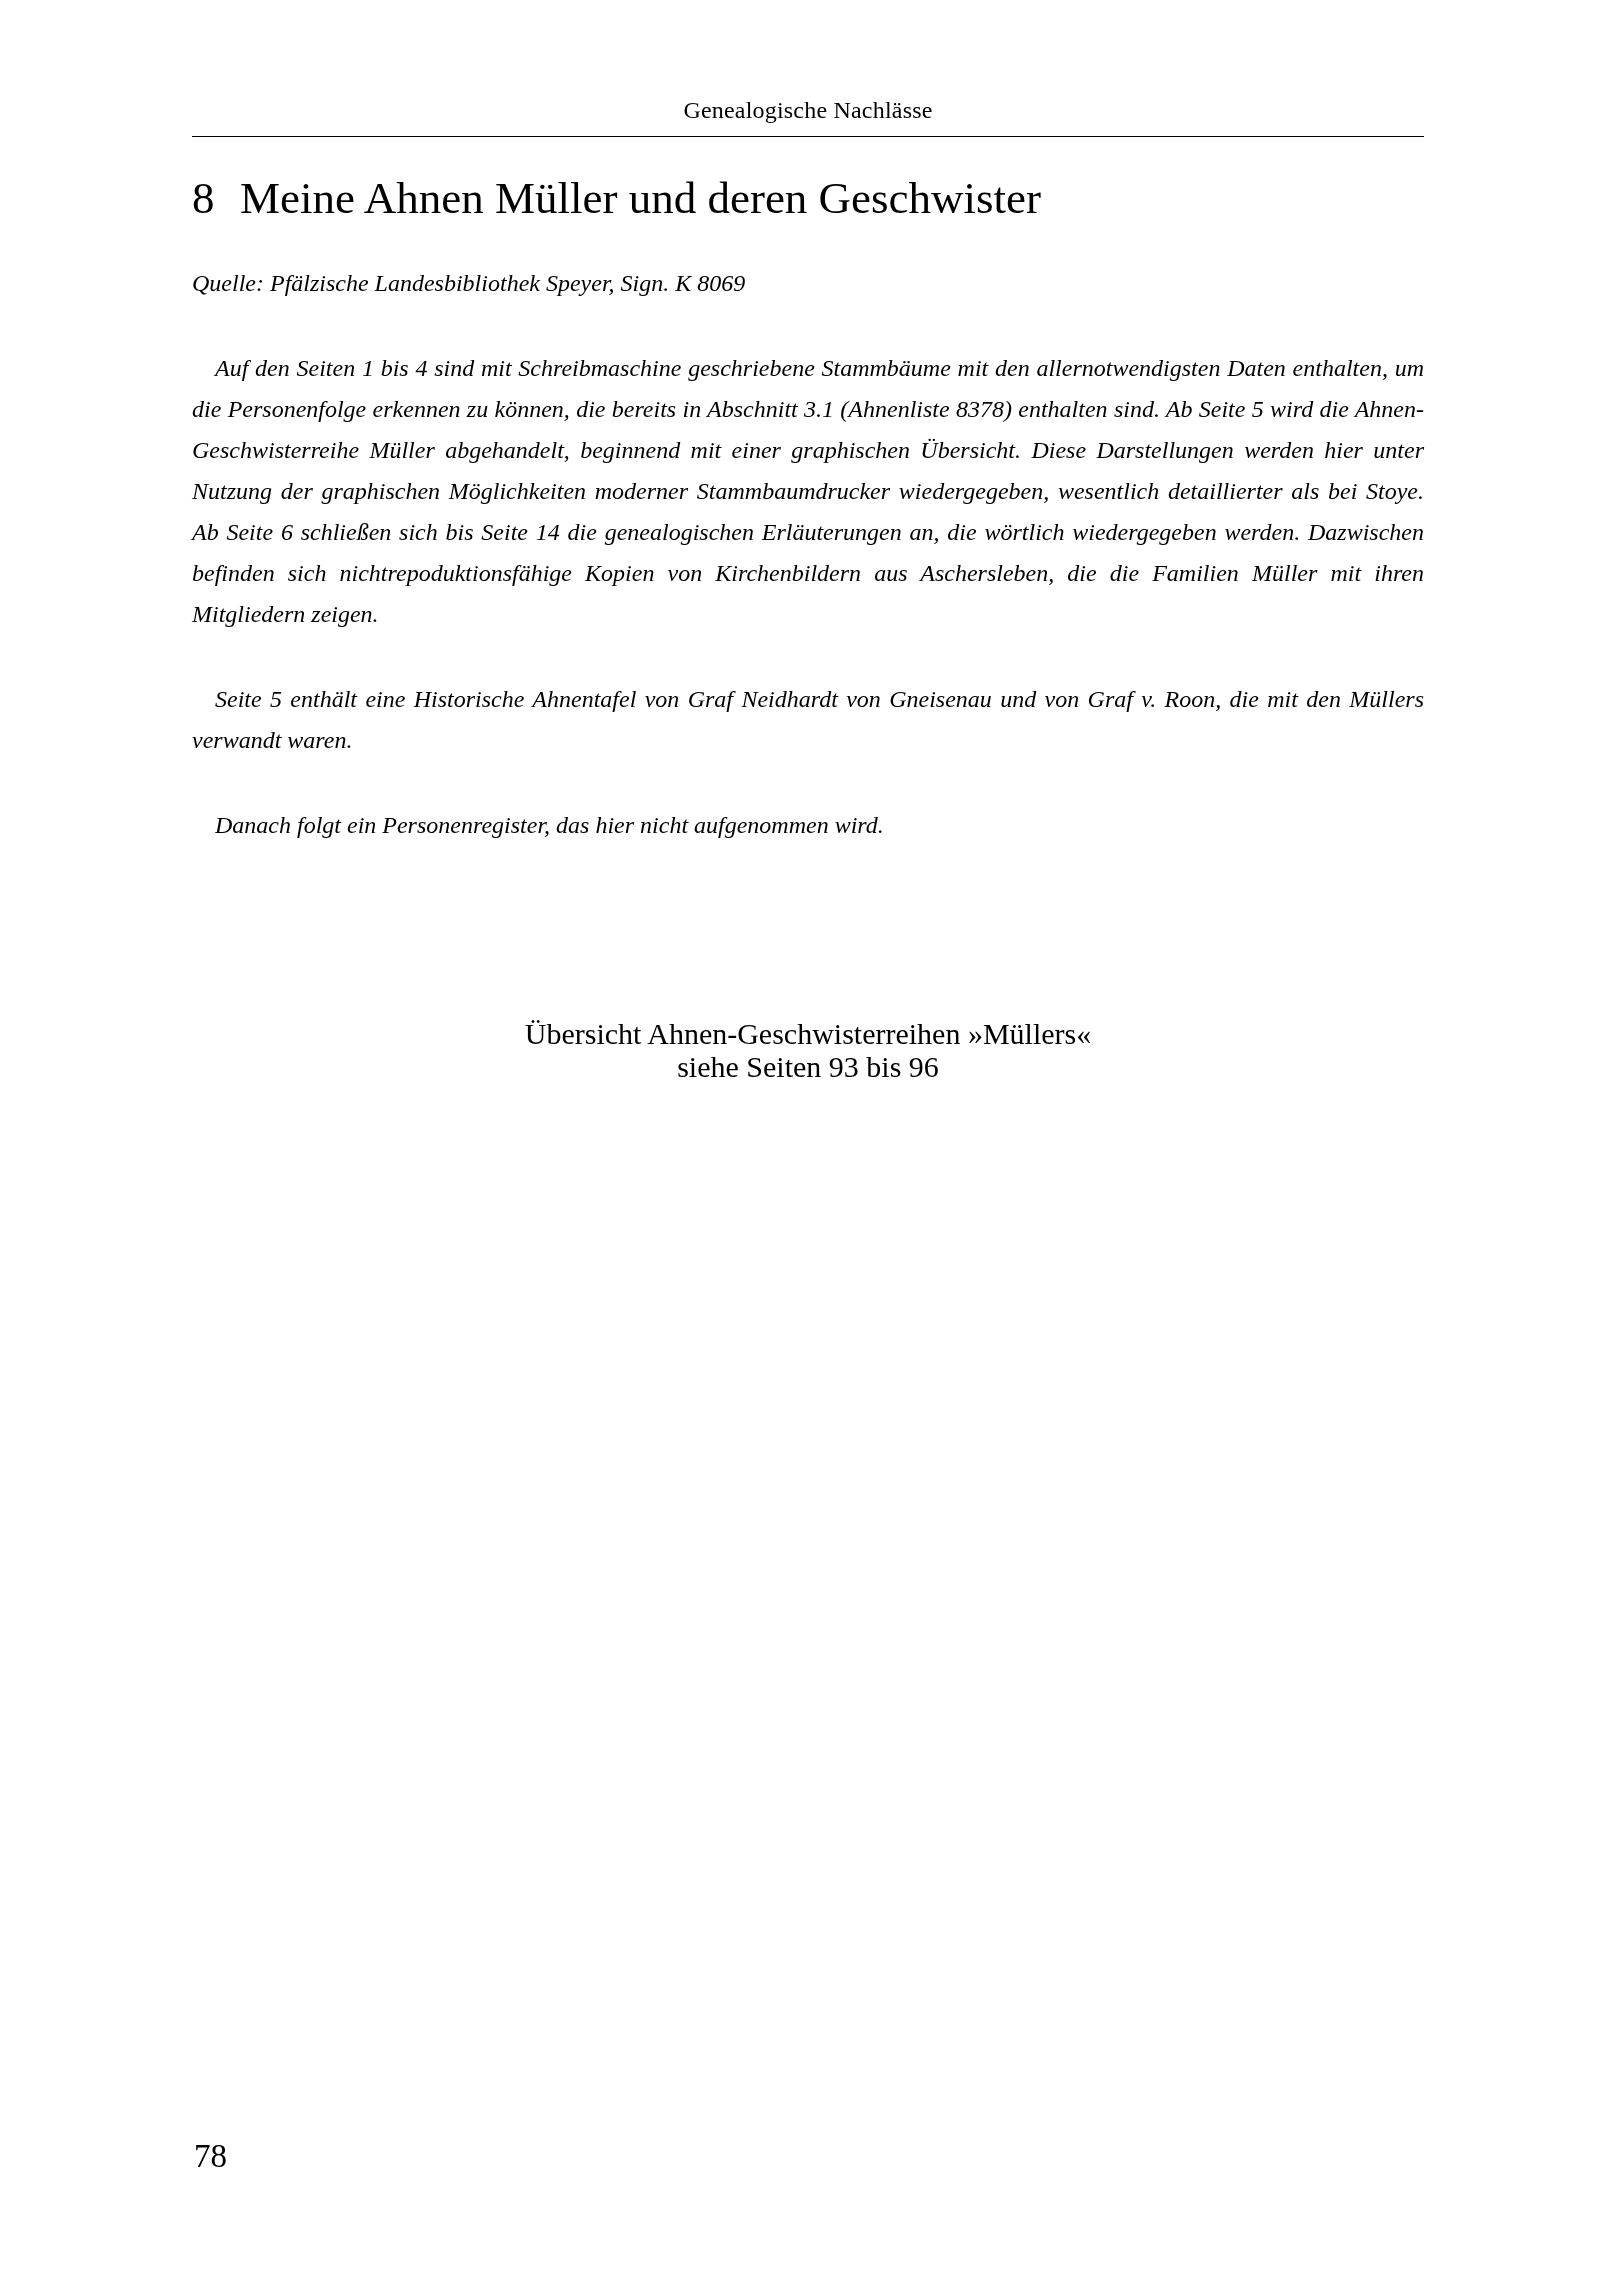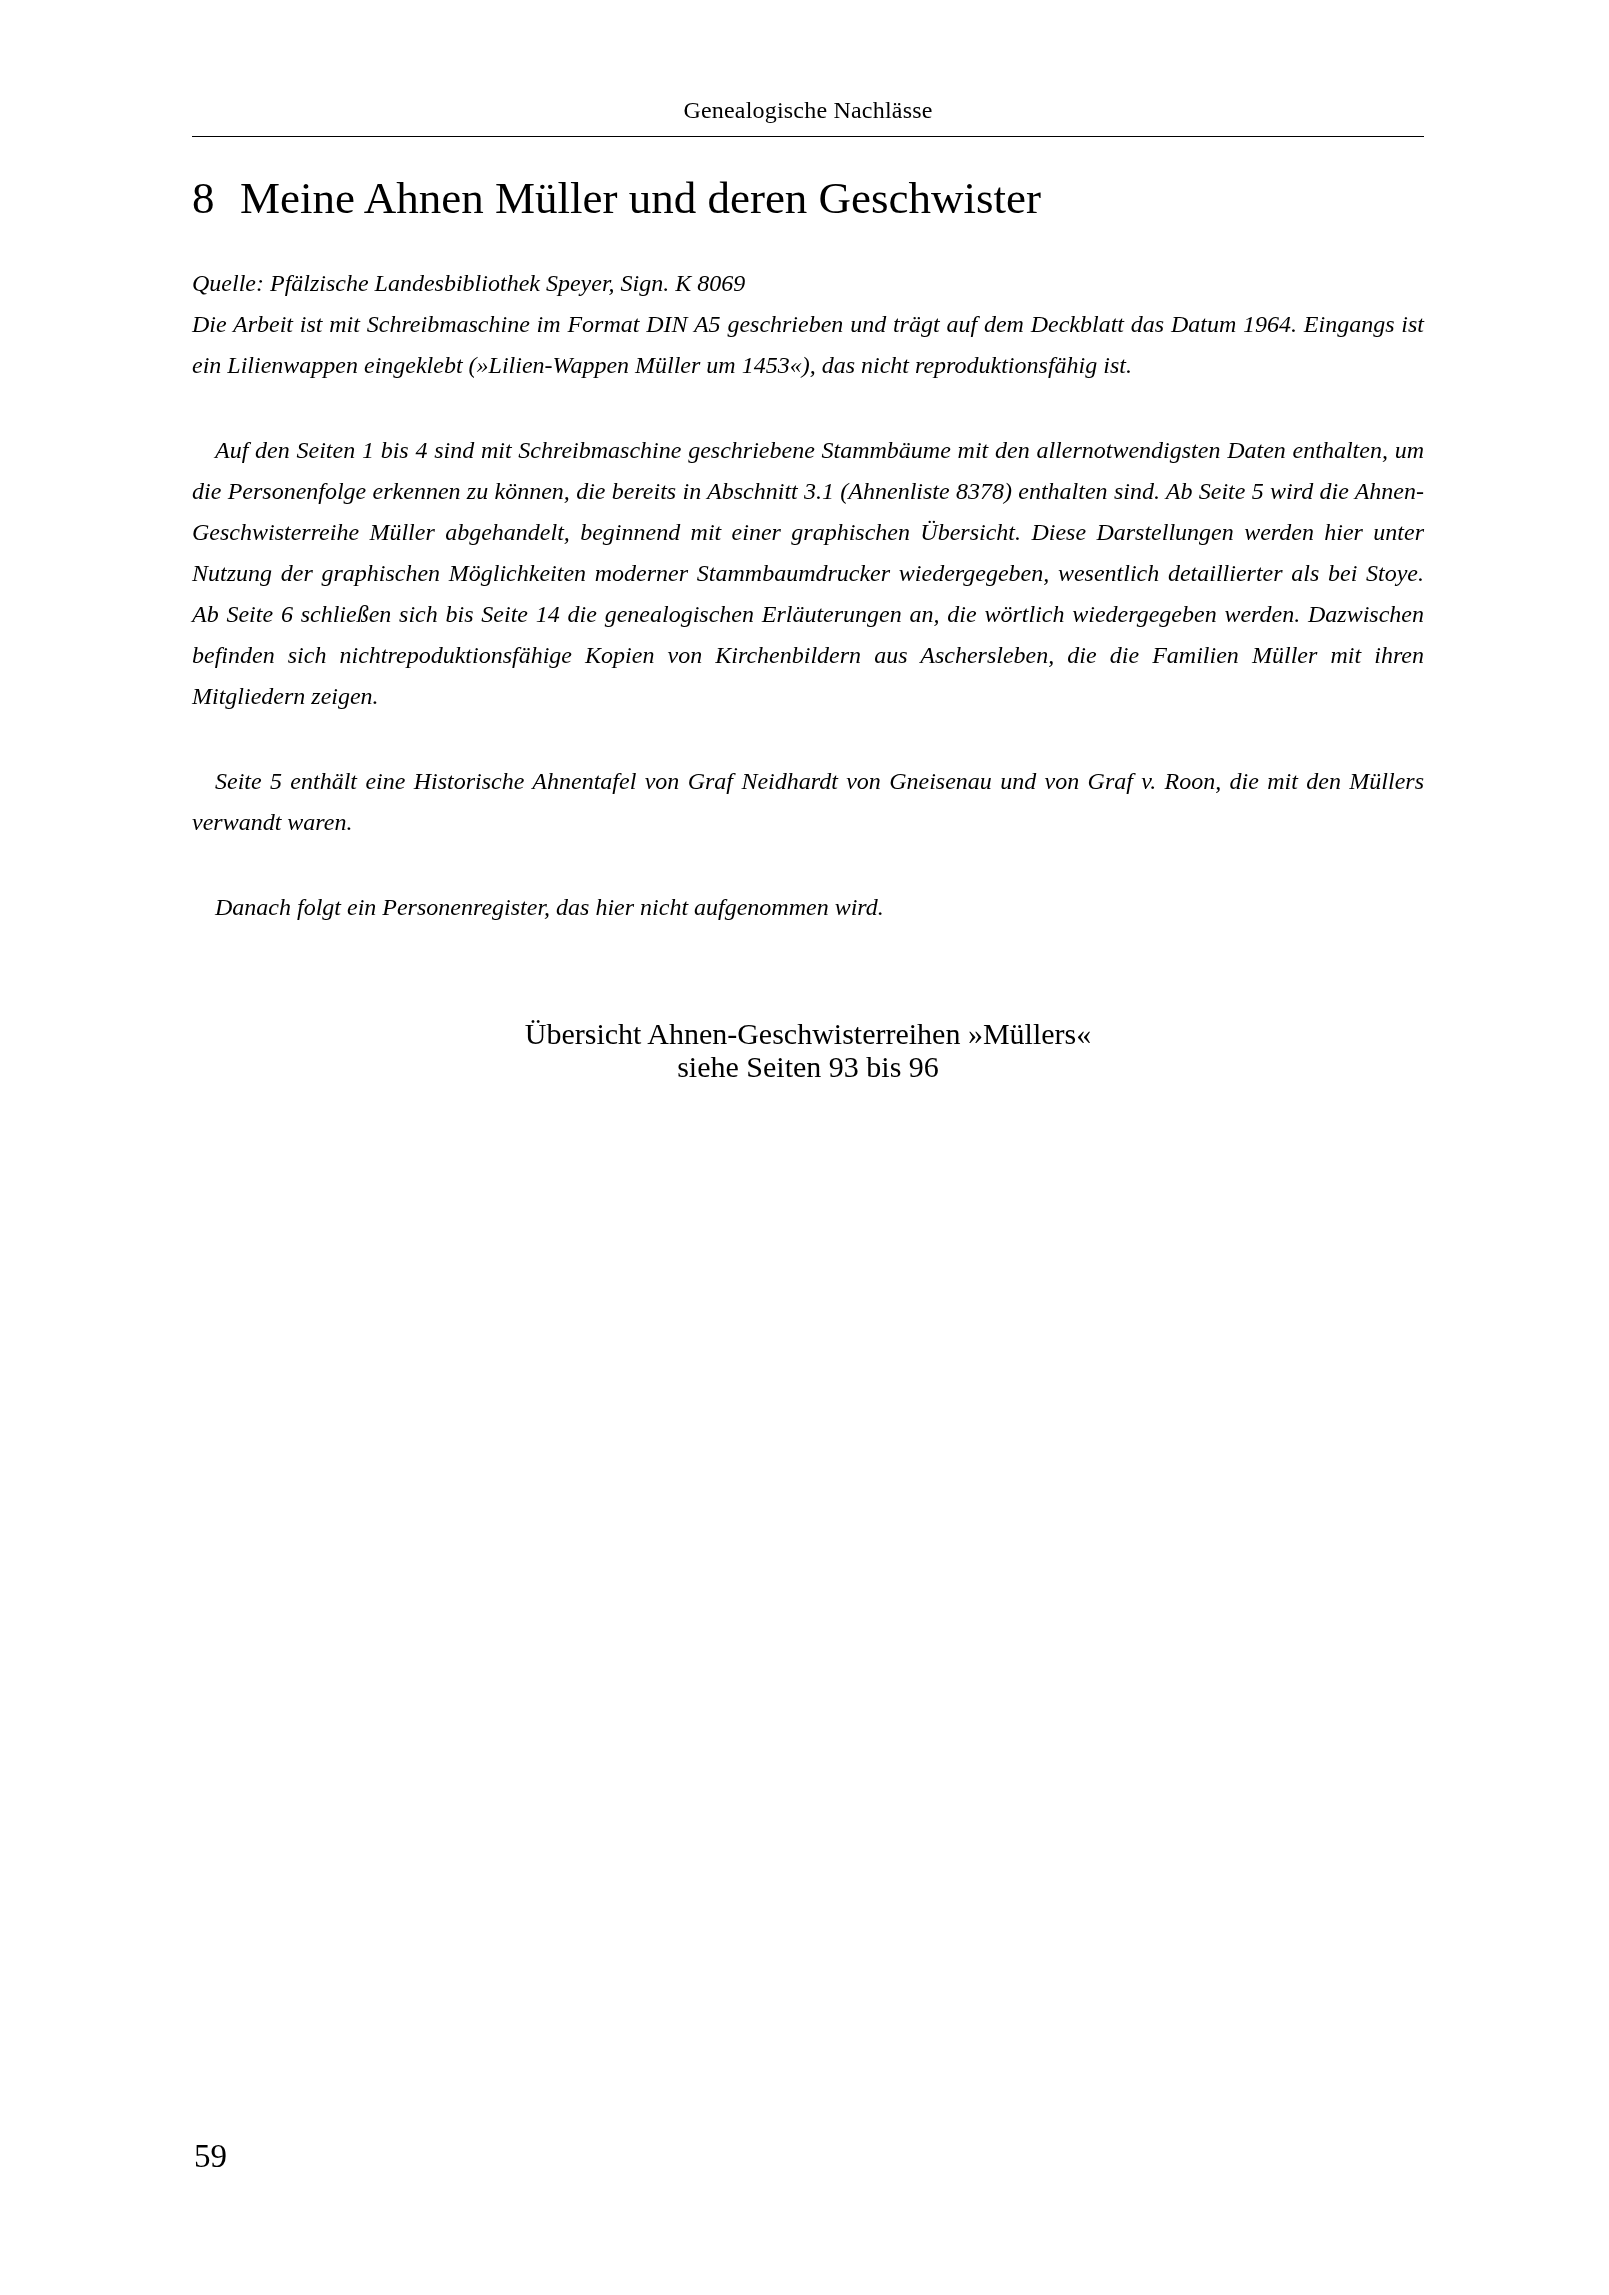--- a/index.html
+++ b/index.html
@@ -90,25 +90,24 @@
 
 <div class="running-head">Genealogische Nachlässe</div>
 <div class="head-rule"></div>
 
 <h1 class="chapter-title">
   <span class="num">8</span><span>Meine Ahnen Müller und deren Geschwister</span>
 </h1>
 
 <div class="body-text">
   <p>Quelle: Pfälzische Landesbibliothek Speyer, Sign. K 8069</p>
-  <p>Die Arbeit ist mit Schreibmaschine im Format DIN A5 geschrieben und trägt auf dem Deckblatt das Datum 1964. Eingangs ist ein Lilienwappen eingeklebt (»Lilien-Wappen Müller um 1453«), das nicht reproduktionsfähig ist.</p>
   <p class="indent">Auf den Seiten 1 bis 4 sind mit Schreibmaschine geschriebene Stammbäume mit den allernotwendigsten Daten enthalten, um die Personenfolge erkennen zu können, die bereits in Abschnitt 3.1 (Ahnenliste 8378) enthalten sind. Ab Seite 5 wird die Ahnen-Geschwis­terreihe Müller abgehandelt, beginnend mit einer graphischen Übersicht. Diese Darstel­lungen werden hier unter Nutzung der graphischen Möglichkeiten moderner Stammbaum­drucker wiedergegeben, wesentlich detaillierter als bei Stoye. Ab Seite 6 schließen sich bis Seite 14 die genealogischen Erläuterungen an, die wörtlich wiedergegeben werden. Dazwi­schen befinden sich nichtrepoduktionsfähige Kopien von Kirchenbildern aus Aschersleben, die die Familien Müller mit ihren Mitgliedern zeigen.</p>
   <p class="indent">Seite 5 enthält eine Historische Ahnentafel von Graf Neidhardt von Gneisenau und von Graf v. Roon, die mit den Müllers verwandt waren.</p>
   <p class="indent">Danach folgt ein Personenregister, das hier nicht aufgenommen wird.</p>
 </div>
 
 <div class="overview-note">
   <div>Übersicht Ahnen-Geschwisterreihen »Müllers«</div>
   <div>siehe Seiten 93 bis 96</div>
 </div>
 
-<div class="page-number">59</div>
+<div class="page-number">78</div>
 
 
 </body></html>

